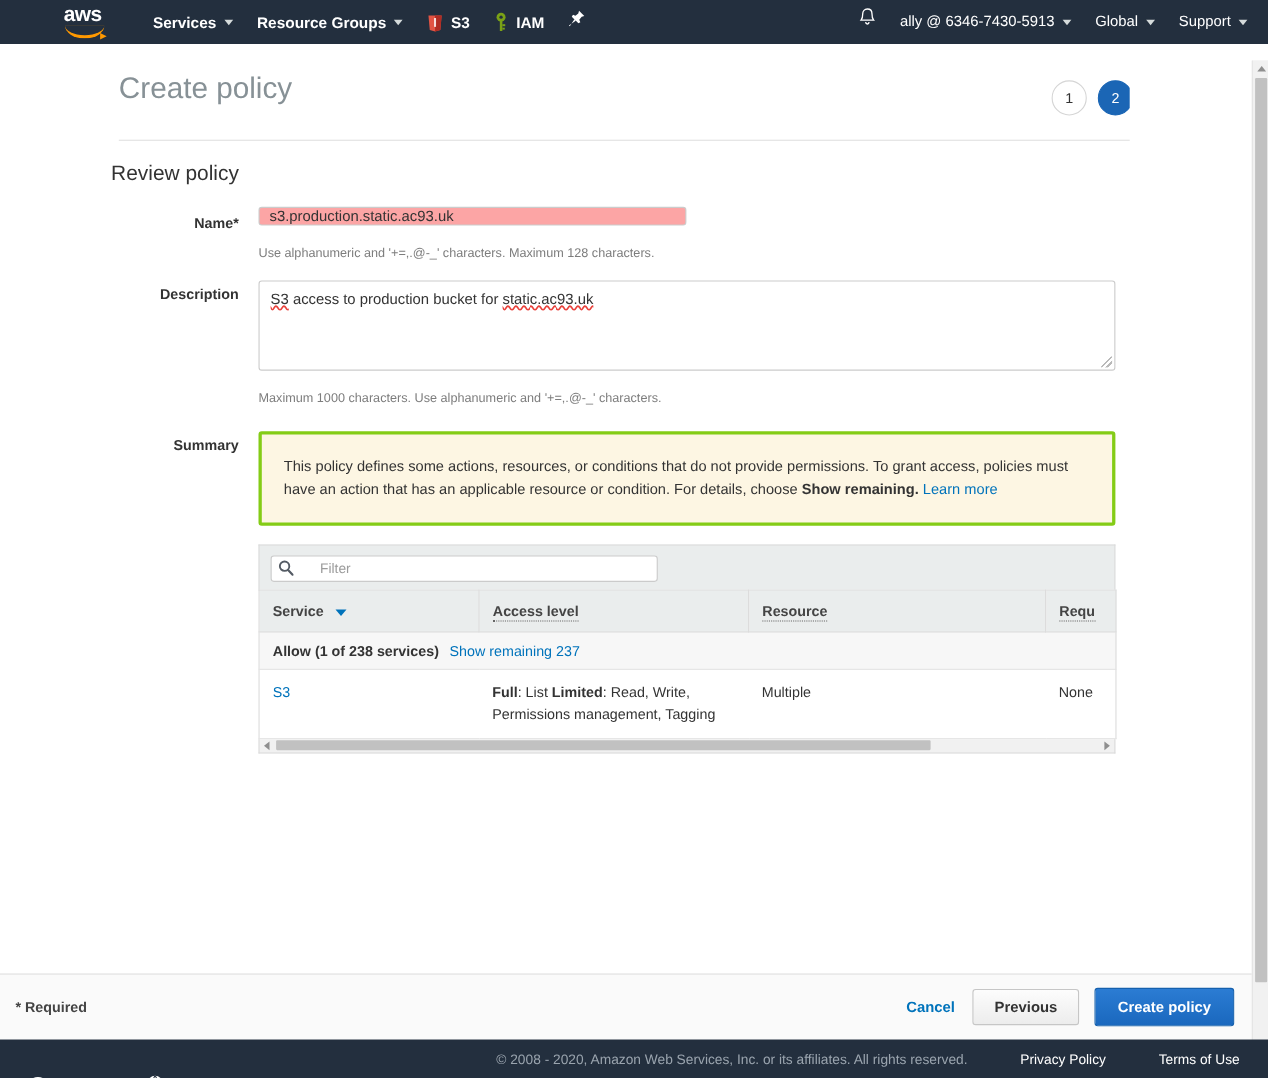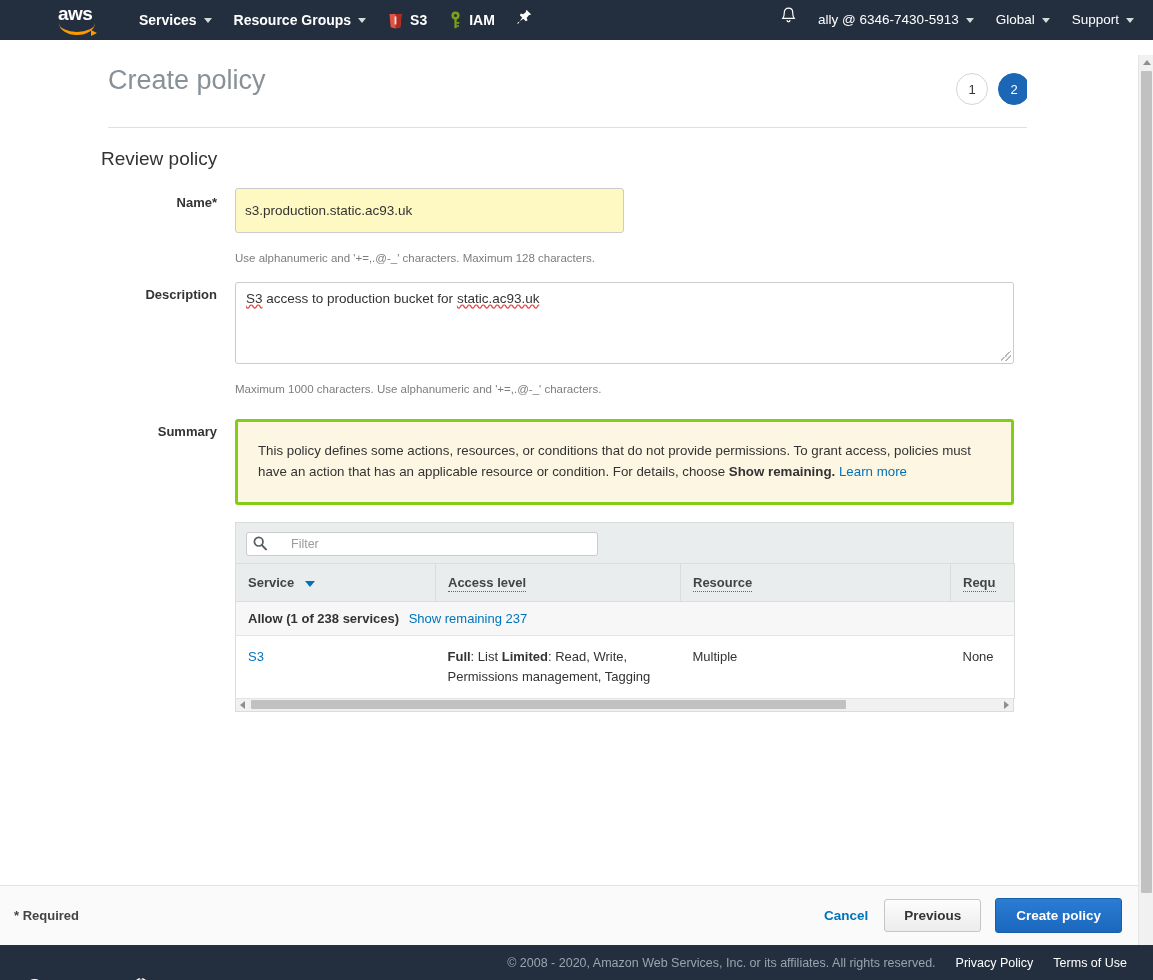--- a/index.html
+++ b/index.html
@@ -193,29 +193,29 @@
     font-size: 13px;
     font-weight: bold;
     color: #333333;
     padding-top: 7px;
     flex: none;
   }
   .form-label.top { padding-top: 5px; }
   .form-field { flex: 1; }
   input.text-input {
     width: 389px;
-    height: 45px;
+    height: 17px;
     border: 1px solid #cbcbcb;
     border-radius: 3px;
     padding: 0 9px;
     font-size: 13.5px;
     color: #333;
     font-family: "Liberation Sans", sans-serif;
     box-sizing: border-box;
-    background: #fef9c3;
+    background: #fca5a5;
   }
   .hint {
     font-size: 11.5px;
     color: #7d7d7d;
     margin-top: 19px;
   }
   .desc-box {
     width: 779px;
     height: 82px;
     border: 1px solid #cbcbcb;
@@ -457,21 +457,21 @@
     box-sizing: border-box;
   }
   .footer-left { display: flex; align-items: flex-end; margin-left: 26px; gap: 22px; margin-top: 48px; }
   .footer-item {
     display: flex; align-items: center; gap: 8px;
     color: #ffffff; font-size: 13px; font-weight: bold;
     cursor: pointer;
   }
   .footer-right {
     margin-left: auto;
-    display: flex; align-items: center; gap: 20px;
+    display: flex; align-items: center; gap: 48px;
     padding-right: 26px;
     white-space: nowrap;
   }
   .copyright { color: #9aa4ae; font-size: 12.5px; }
   .footer-link { color: #ffffff; font-size: 12.5px; cursor: pointer; }
 </style>
 </head>
 <body>
 
 <div id="page">

